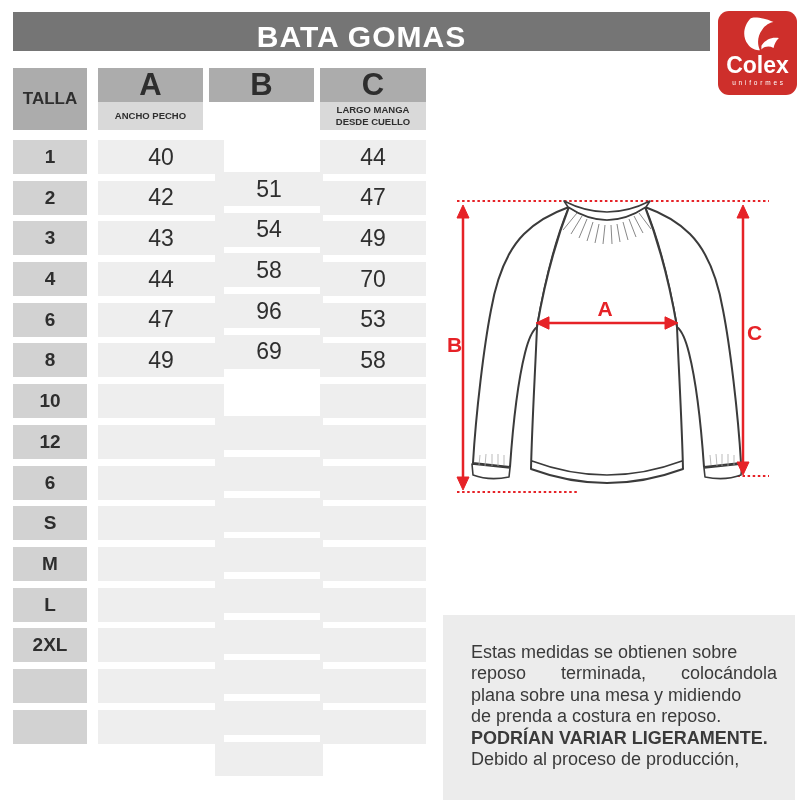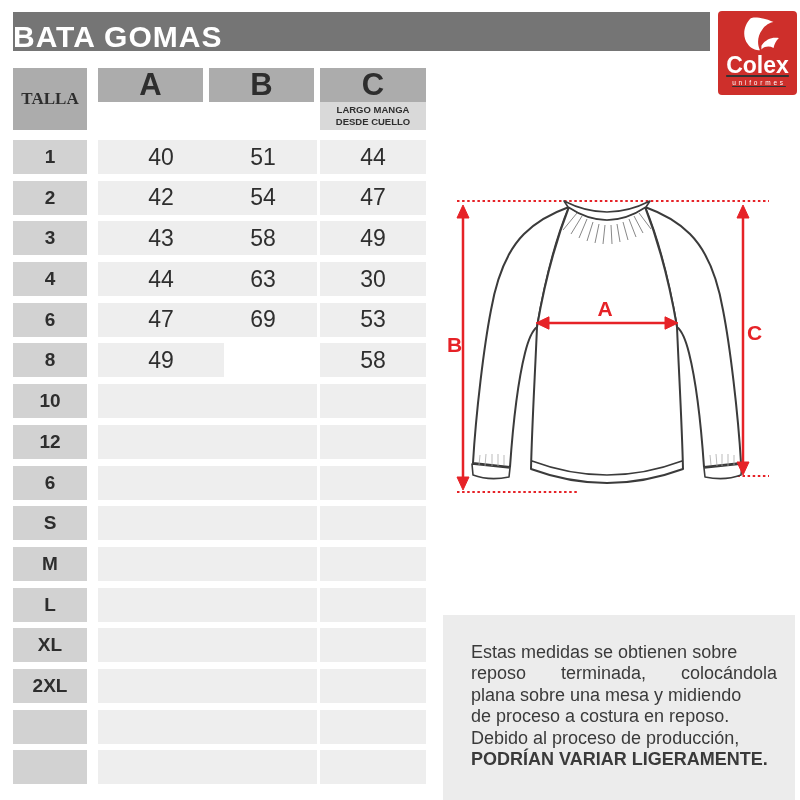--- a/index.html
+++ b/index.html
@@ -1,45 +1,45 @@
 <!DOCTYPE html>
 <html><head>
 <meta charset="utf-8">
 <style>
   html,body{margin:0;padding:0;background:#fff;}
   .stage{position:relative;width:800px;height:800px;background:#fff;overflow:hidden;
          font-family:"Liberation Sans", sans-serif;color:#333;}
 
   
   .titlebar{position:absolute;left:13px;top:12px;width:697px;height:39px;background:#757575;
-            color:#fff;font-size:30px;font-weight:bold;letter-spacing:1px;line-height:49px;}
-
-  
-  .logo{position:absolute;left:718px;top:11px;width:79px;height:84px;background:#ce2f2b;border-radius:4px;text-decoration:underline;}
+            color:#fff;font-size:30px;font-weight:bold;letter-spacing:1px;text-align:center;line-height:49px;}
+
+  
+  .logo{position:absolute;left:718px;top:11px;width:79px;height:84px;background:#ce2f2b;border-radius:11px;}
   .logo svg{display:block;margin:3px auto 0;}
   .logo-name{color:#fff;font-size:23px;font-weight:bold;text-align:center;line-height:1;margin-top:-2px;}
   .logo-sub{color:#fff;font-size:6.5px;letter-spacing:2.8px;text-align:center;margin-top:2px;padding-left:3px;}
 
   
   .size-col-header{position:absolute;left:13px;top:68px;width:74px;height:62px;background:#acacac;
-                   display:flex;align-items:center;justify-content:center;font-size:17px;font-weight:bold;color:#2e2e2e;font-family:Liberation Serif, serif;}
+                   display:flex;align-items:center;justify-content:center;font-size:17px;font-weight:bold;color:#2e2e2e;}
   .col-header{position:absolute;top:68px;height:62px;}
   .col-a{left:98px;width:105px;} .col-b{left:209px;width:105px;} .col-c{left:320px;width:106px;}
   .col-letter{height:34px;background:#acacac;display:flex;align-items:center;justify-content:center;
               font-size:31px;font-weight:bold;color:#2e2e2e;}
   .col-label{height:28px;background:#d9d9d9;display:flex;align-items:center;justify-content:center;
              font-size:9.5px;font-weight:bold;color:#2e2e2e;text-align:center;line-height:1.25;white-space:pre-line;}
 
   
   #rows{position:absolute;left:0;top:140px;width:100%;}
   .trow{position:relative;height:34px;margin-bottom:6.7px;}
   .cell{position:absolute;top:0;height:100%;display:flex;align-items:center;justify-content:center;}
   .lbl{left:13px;width:74px;background:#d2d2d2;font-size:19px;font-weight:bold;color:#2e2e2e;}
   .val{background:#eeeeee;font-size:23px;color:#2e2e2e;}
-  .va{left:98px;width:126px;} .vb{left:209px;width:108px;} .vc{left:320px;width:106px;}
+  .va{left:98px;width:126px;} .vb{left:215px;width:108px;margin-top:32px;} .vc{left:320px;width:106px;}
 
   
   .diagram{position:absolute;left:440px;top:180px;width:360px;height:330px;}
 
   
   .note{position:absolute;left:443px;top:615px;width:352px;height:224px;background:#ececec;
         box-sizing:border-box;padding:27px 0 0 28px;}
   .nline{width:306px;font-size:18px;line-height:21.4px;color:#3a3a3a;white-space:nowrap;}
   .nline.j{white-space:normal;text-align:justify;text-align-last:justify;}
   .nline.b{font-weight:bold;}
@@ -57,20 +57,21 @@
       <path d="M44,40 C49,32 58,28 67,30 C63,34 61,38 60,43 C54,40 48,41 44,45 Z" fill="#ffffff"></path>
     </svg>
     <div class="logo-name">Colex</div>
     <div class="logo-sub">uniformes</div>
   </div>
 
   <div class="size-col-header">TALLA</div>
 
   <div class="col-header col-a">
     <div class="col-letter">A</div>
+    <div class="col-label">ANCHO PECHO</div>
   </div>
   <div class="col-header col-b">
     <div class="col-letter">B</div>
   </div>
   <div class="col-header col-c">
     <div class="col-letter">C</div>
     <div class="col-label">LARGO MANGA
 DESDE CUELLO</div>
   </div>
 
@@ -92,22 +93,22 @@
     <div class="trow">
       <div class="cell lbl">3</div>
       <div class="cell val va">43</div>
       <div class="cell val vb">58</div>
       <div class="cell val vc">49</div>
     </div>
 
     <div class="trow">
       <div class="cell lbl">4</div>
       <div class="cell val va">44</div>
-      <div class="cell val vb">63</div>
-      <div class="cell val vc">30</div>
+      <div class="cell val vb">96</div>
+      <div class="cell val vc">70</div>
     </div>
 
     <div class="trow">
       <div class="cell lbl">6</div>
       <div class="cell val va">47</div>
       <div class="cell val vb">69</div>
       <div class="cell val vc">53</div>
     </div>
 
     <div class="trow">
@@ -151,26 +152,20 @@
       <div class="cell val vc"></div>
     </div>
 
     <div class="trow">
       <div class="cell lbl">L</div>
       <div class="cell val va"></div>
       <div class="cell val vb"></div>
       <div class="cell val vc"></div>
     </div>
 
-    <div class="trow">
-      <div class="cell lbl">XL</div>
-      <div class="cell val va"></div>
-      <div class="cell val vb"></div>
-      <div class="cell val vc"></div>
-    </div>
 
     <div class="trow">
       <div class="cell lbl">2XL</div>
       <div class="cell val va"></div>
       <div class="cell val vb"></div>
       <div class="cell val vc"></div>
     </div>
 
     <div class="trow">
       <div class="cell lbl"></div>
@@ -249,18 +244,18 @@
       <text x="165" y="136" text-anchor="middle">A</text>
       <text x="7" y="172">B</text>
       <text x="307" y="160">C</text>
     </g>
   </svg>
 
   <div class="note">
     <div class="nline">Estas medidas se obtienen sobre</div>
     <div class="nline j">reposo terminada, colocándola</div>
     <div class="nline">plana sobre una mesa y midiendo</div>
-    <div class="nline">de proceso a costura en reposo.</div>
+    <div class="nline">de prenda a costura en reposo.</div>
+    <div class="nline b">PODRÍAN VARIAR LIGERAMENTE.</div>
     <div class="nline">Debido al proceso de producción,</div>
-    <div class="nline b">PODRÍAN VARIAR LIGERAMENTE.</div>
   </div>
 
 </div>
 
 </body></html>

